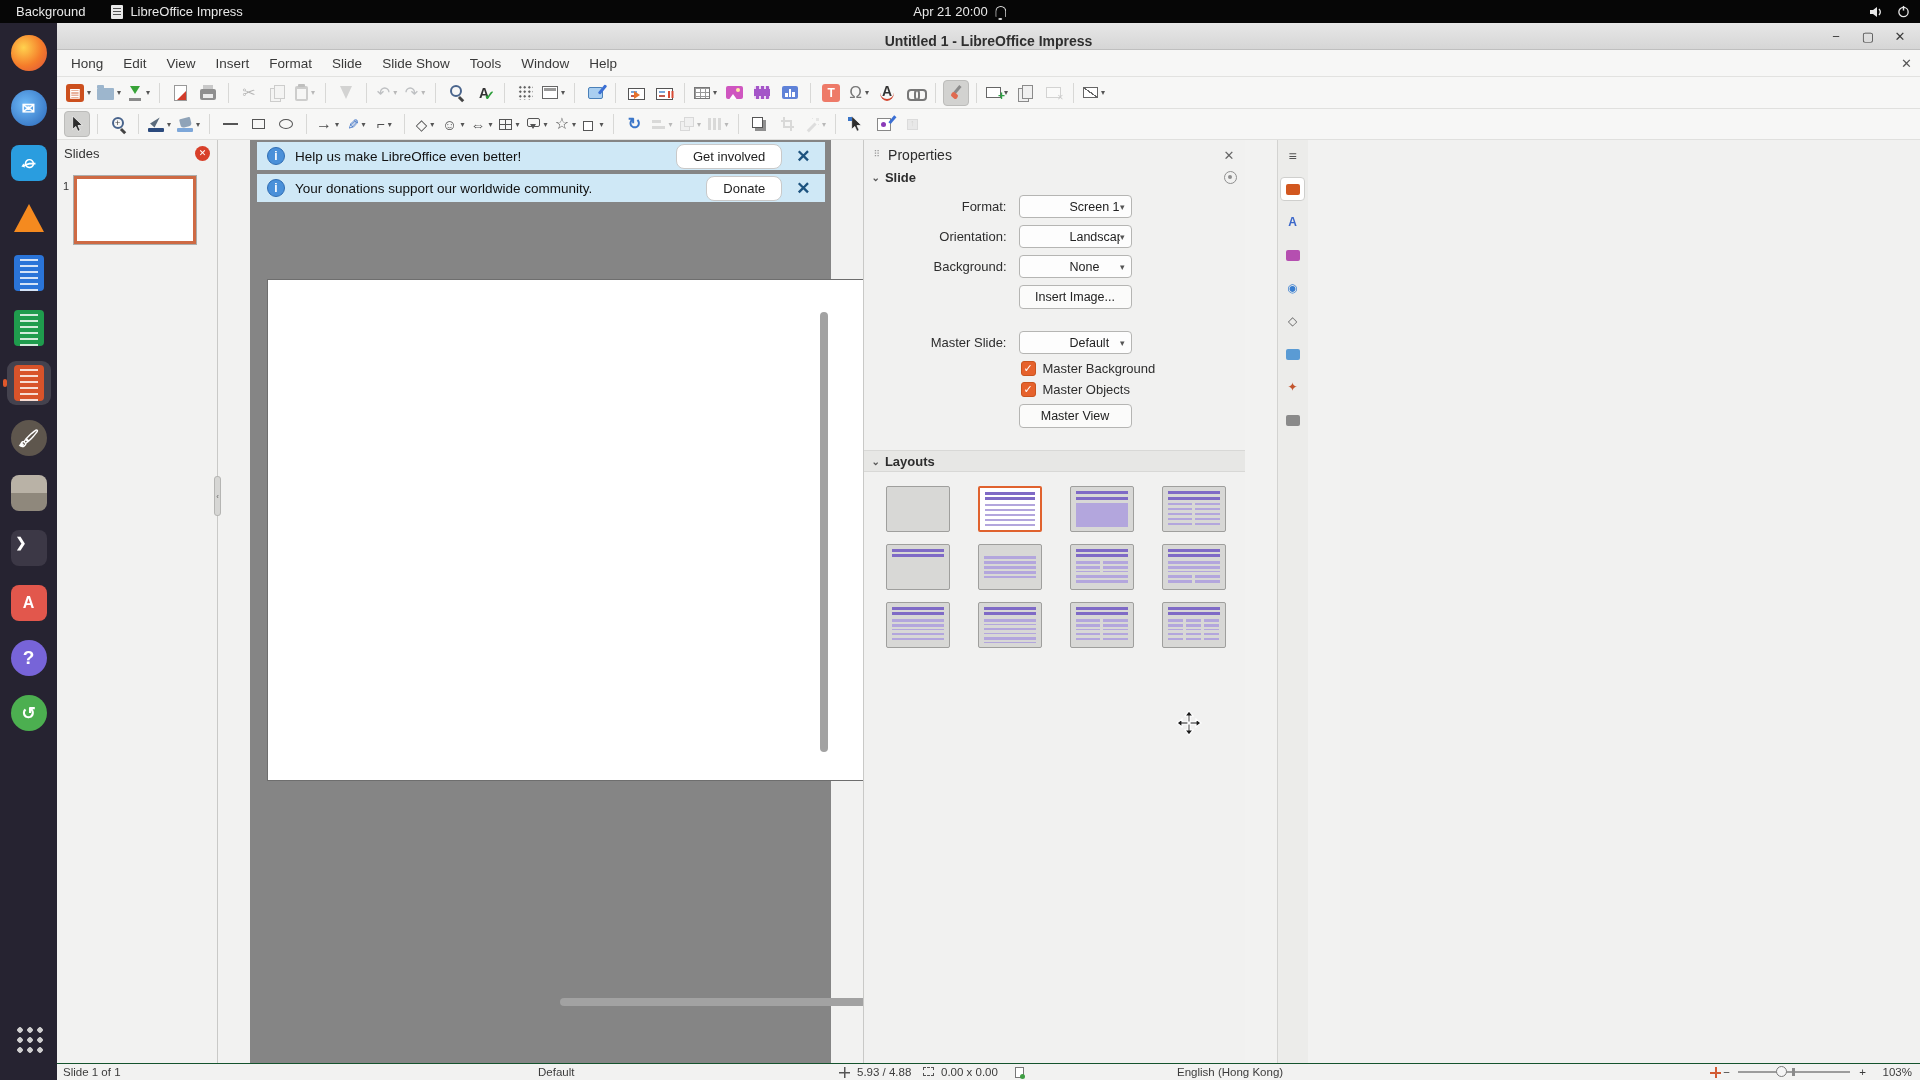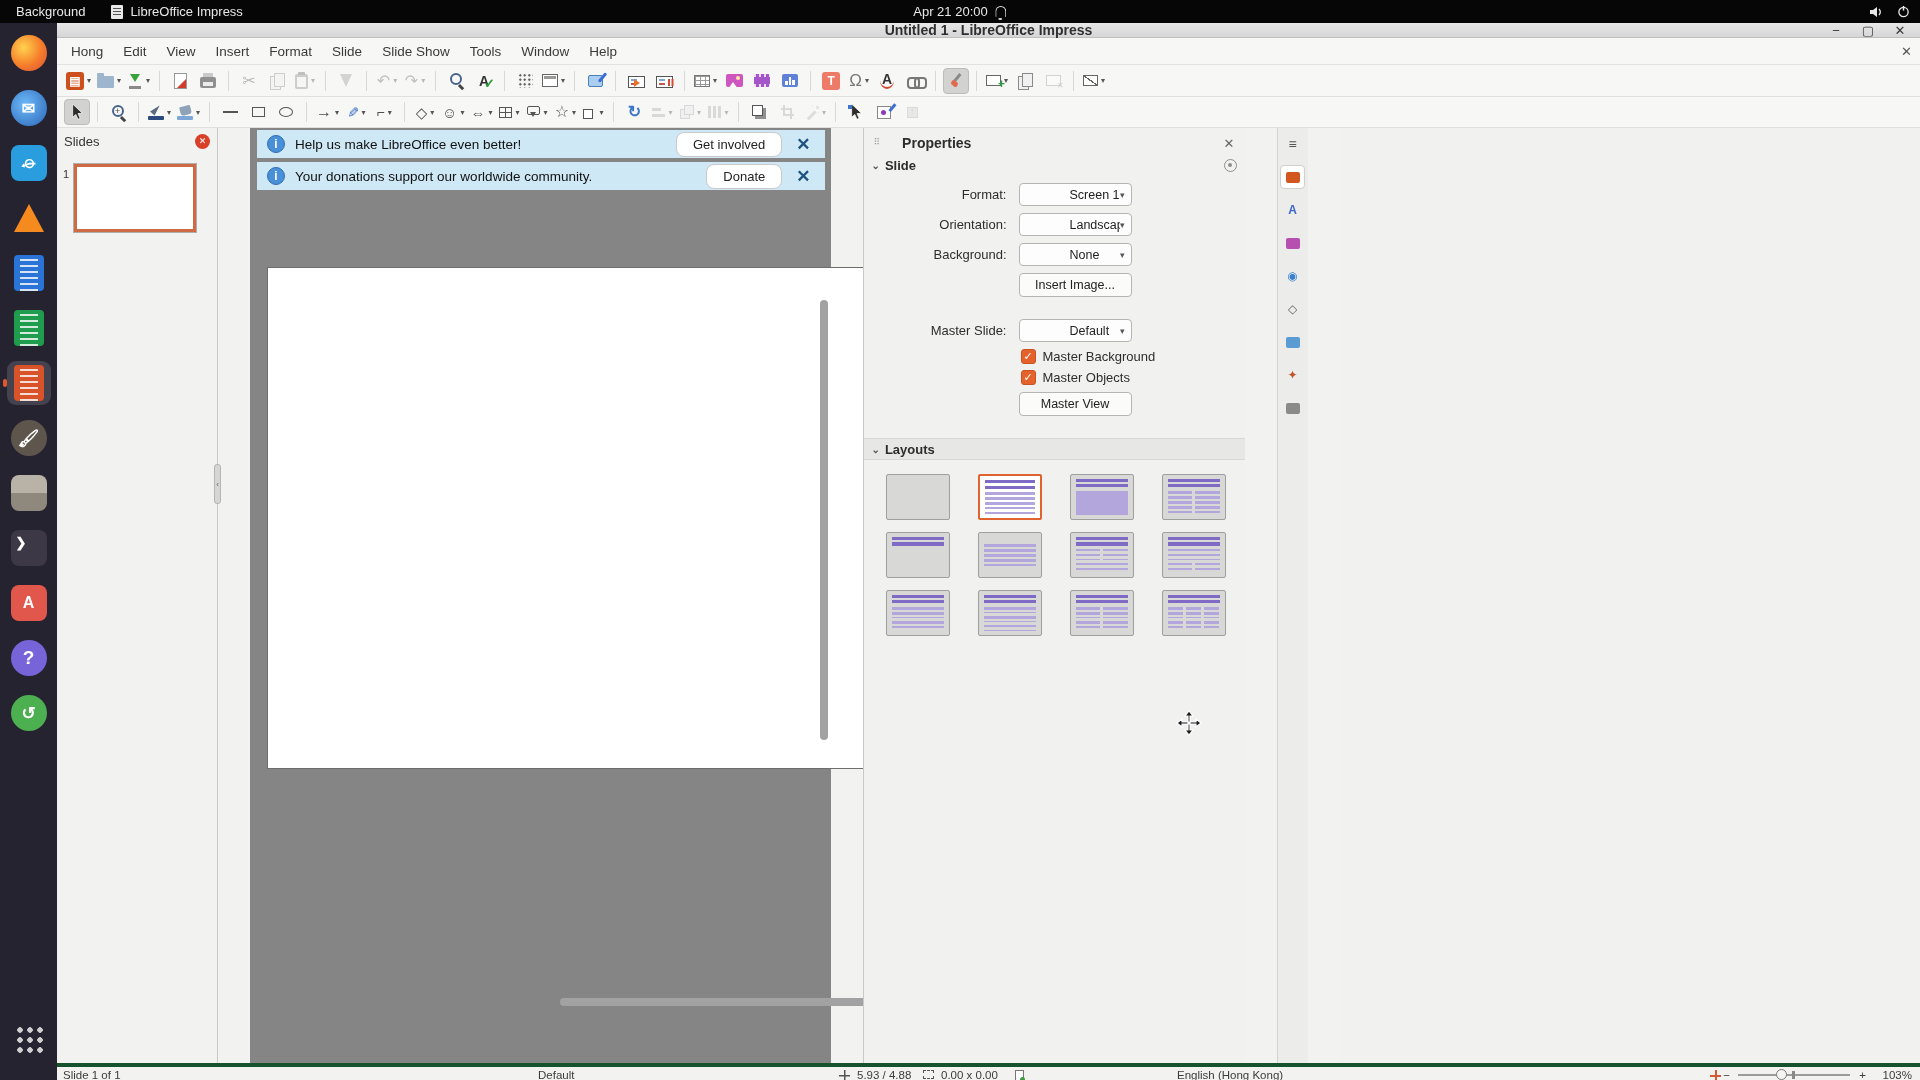--- a/index.html
+++ b/index.html
@@ -20,21 +20,21 @@
   .dock-item.active{background:rgba(255,255,255,.14);}
   .dock-item.active:before{content:"";position:absolute;left:-4px;top:18px;width:4px;height:8px;border-radius:2px;background:#e0582b;}
   .dk{display:flex;align-items:center;justify-content:center;color:#fff;font-weight:bold;}
   .dk.cir{width:36px;height:36px;border-radius:50%;}
   .dk.sq{width:36px;height:36px;border-radius:8px;}
   .dk.page{width:30px;height:36px;border-radius:4px;background-image:linear-gradient(#ffffffcc 2px,transparent 2px);background-size:18px 6px;background-position:6px 10px;background-repeat:repeat-y;}
   .dock-spacer{flex:1;}
   .appgrid{width:30px;height:30px;background-image:radial-gradient(#cfcfcf 2.5px,transparent 3px);background-size:10px 10px;background-position:1px 1px;}
   
   #app{position:absolute;left:57px;top:23px;width:1863px;height:1057px;display:flex;flex-direction:column;background:#f2f2f1;}
-  #titlebar{height:15px;background:linear-gradient(#e7e7e7,#d6d6d6);border-bottom:1px solid #bfbfbf;position:relative;display:flex;align-items:center;justify-content:center;}
+  #titlebar{height:27px;background:linear-gradient(#e7e7e7,#d6d6d6);border-bottom:1px solid #bfbfbf;position:relative;display:flex;align-items:flex-end;justify-content:center;}
   #titlebar .title{font-size:14px;font-weight:bold;color:#2f2f2f;}
   .winctl{position:absolute;right:12px;top:0;height:100%;display:flex;align-items:center;gap:16px;color:#3a3a3a;font-size:13px;}
   .winctl span{cursor:default;width:16px;text-align:center;}
   
   #menubar{height:27px;background:#f7f7f6;border-bottom:1px solid #e2e2e0;display:flex;align-items:center;padding-left:4px;position:relative;font-size:13.5px;color:#3a3a3a;}
   .menu-item{padding:4px 10px;border-radius:3px;}
   .doc-close{position:absolute;right:8px;font-size:13px;color:#555;}
   
   .toolbar{background:#f7f7f6;border-bottom:1px solid #e0e0de;display:flex;align-items:center;padding-left:6px;}
   #tb1{height:32px;}
@@ -151,21 +151,21 @@
   #slidecanvas{position:absolute;left:17px;top:139px;width:891px;height:502px;background:#fff;border:1px solid #6e6e6e;}
   .ph{position:absolute;border:1.5px dashed #b4b4b4;display:flex;align-items:center;justify-content:center;color:#2b2b2b;}
   #ph-title{left:46px;top:20px;width:800px;height:84px;font-size:40px;}
   #ph-body{left:46px;top:117px;width:800px;height:292px;font-size:35px;}
   .vscroll{position:absolute;right:3px;top:172px;width:8px;height:440px;background:#a2a2a2;border-radius:4px;}
   .hscroll{position:absolute;left:310px;bottom:200px;width:310px;height:8px;background:#a2a2a2;border-radius:4px;}
   
   #sidebar{width:382px;background:#f1f1f0;border-left:1px solid #c9c9c7;padding:4px 0 0 0;flex:none;font-size:13px;color:#2d2d2d;position:relative;}
   .sb-head{display:flex;align-items:center;height:22px;padding:0 10px;}
   .sb-grip{color:#9a9a9a;font-size:9px;letter-spacing:1px;margin-right:7px;line-height:.6;}
-  .sb-title{font-weight:bold;font-size:14px;margin-left:14px;}
+  .sb-title{font-weight:normal;font-size:14px;}
   .sb-close{margin-left:auto;color:#666;font-size:13px;}
   .sb-section-head{display:flex;align-items:center;height:22px;padding:0 8px;font-weight:bold;}
   .chev{font-size:10px;color:#555;margin-right:5px;}
   .gear{margin-left:auto;width:13px;height:13px;border:1.5px solid #8f8f8f;border-radius:50%;position:relative;}
   .gear:after{content:"";position:absolute;left:3px;top:3px;width:4px;height:4px;background:#8f8f8f;border-radius:50%;}
   .fieldrow{display:flex;align-items:center;margin:7px 0;}
   .flabel{width:155px;text-align:right;padding-right:12px;flex:none;}
   .drop{width:113px;height:23px;background:#fdfdfd;border:1px solid #b5b5b3;border-radius:4px;display:flex;align-items:center;padding:0 6px;}
   .drop .val{flex:1;font-size:12.5px;color:#222;white-space:nowrap;overflow:hidden;margin-left:44px;}
   .drop .ar{font-size:9px;color:#555;}
@@ -182,21 +182,21 @@
   .lay .row .b{height:auto;}
   .lay .cbody{flex:1;display:flex;align-items:center;}
   .lay .cbody .b{height:60%;flex:1;}
   
   #tabstrip{width:31px;background:#ececea;border-left:1px solid #d3d3d1;display:flex;flex-direction:column;align-items:center;padding-top:4px;gap:9px;flex:none;}
   .stab{width:25px;height:24px;border-radius:4px;display:flex;align-items:center;justify-content:center;font-size:13px;}
   .stab.active{background:#fff;border:1px solid #cfcfcd;}
   .stab .box{width:14px;height:11px;border-radius:2px;}
   #rightvoid{flex:1;background:#f1f1f0;}
   
-  #statusbar{height:17px;background:#f2f2f1;border-top:4px solid #14532d;position:relative;font-size:11.5px;color:#3c3c3c;flex:none;}
+  #statusbar{height:17px;background:#f2f2f1;border-top:1px solid #14532d;position:relative;font-size:11.5px;color:#3c3c3c;flex:none;}
   #statusbar span{position:absolute;top:1.5px;white-space:nowrap;}
   .st-ico{display:inline-block;vertical-align:-2px;}
   .posico{width:11px;height:11px;background:linear-gradient(#555,#555) 5px 0/1.5px 100% no-repeat,linear-gradient(#555,#555) 0 5px/100% 1.5px no-repeat;}
   .sizeico{width:11px;height:9px;border:1px solid #555;border-style:dashed;}
   .saveico{width:9px;height:11px;border:1px solid #777;background:#fff;position:relative;}
   .saveico:after{content:"";position:absolute;right:-2px;bottom:-2px;width:5px;height:5px;border-radius:50%;background:#3f9e43;}
   .fitico{width:11px;height:11px;background:linear-gradient(#d25b33,#d25b33) 5px 0/2px 100% no-repeat,linear-gradient(#d25b33,#d25b33) 0 5px/100% 2px no-repeat;}
   #zoomslider{position:absolute;right:70px;top:7px;width:112px;height:2px;background:#9c9c9c;}
   #zoomslider .tick{position:absolute;left:54px;top:-3px;width:3px;height:8px;background:#8a8a8a;}
   #zoomslider .knob{position:absolute;left:38px;top:-5px;width:11px;height:11px;border-radius:50%;background:#f5f5f5;border:1px solid #7a7a7a;}

